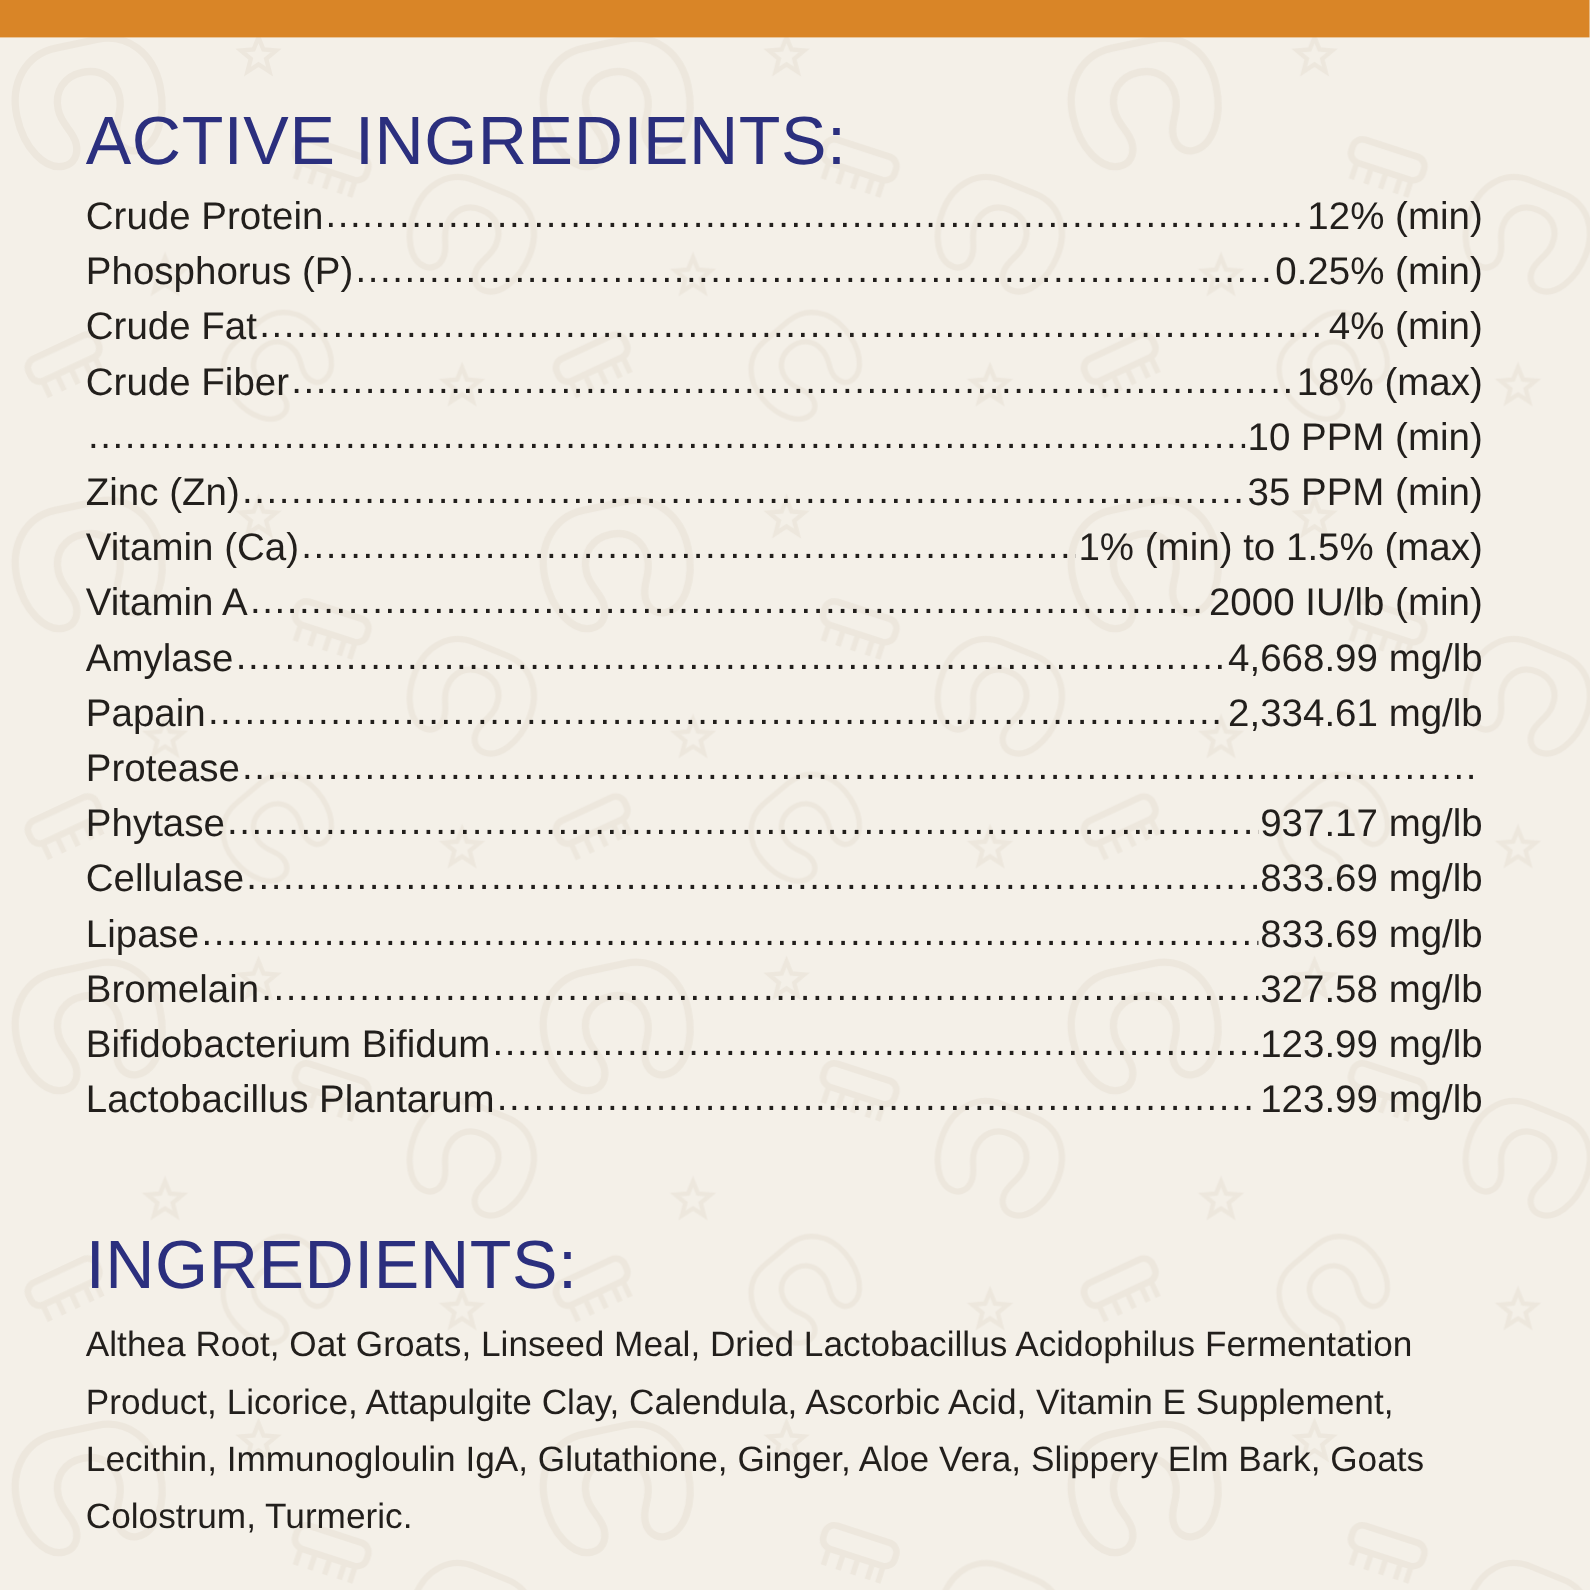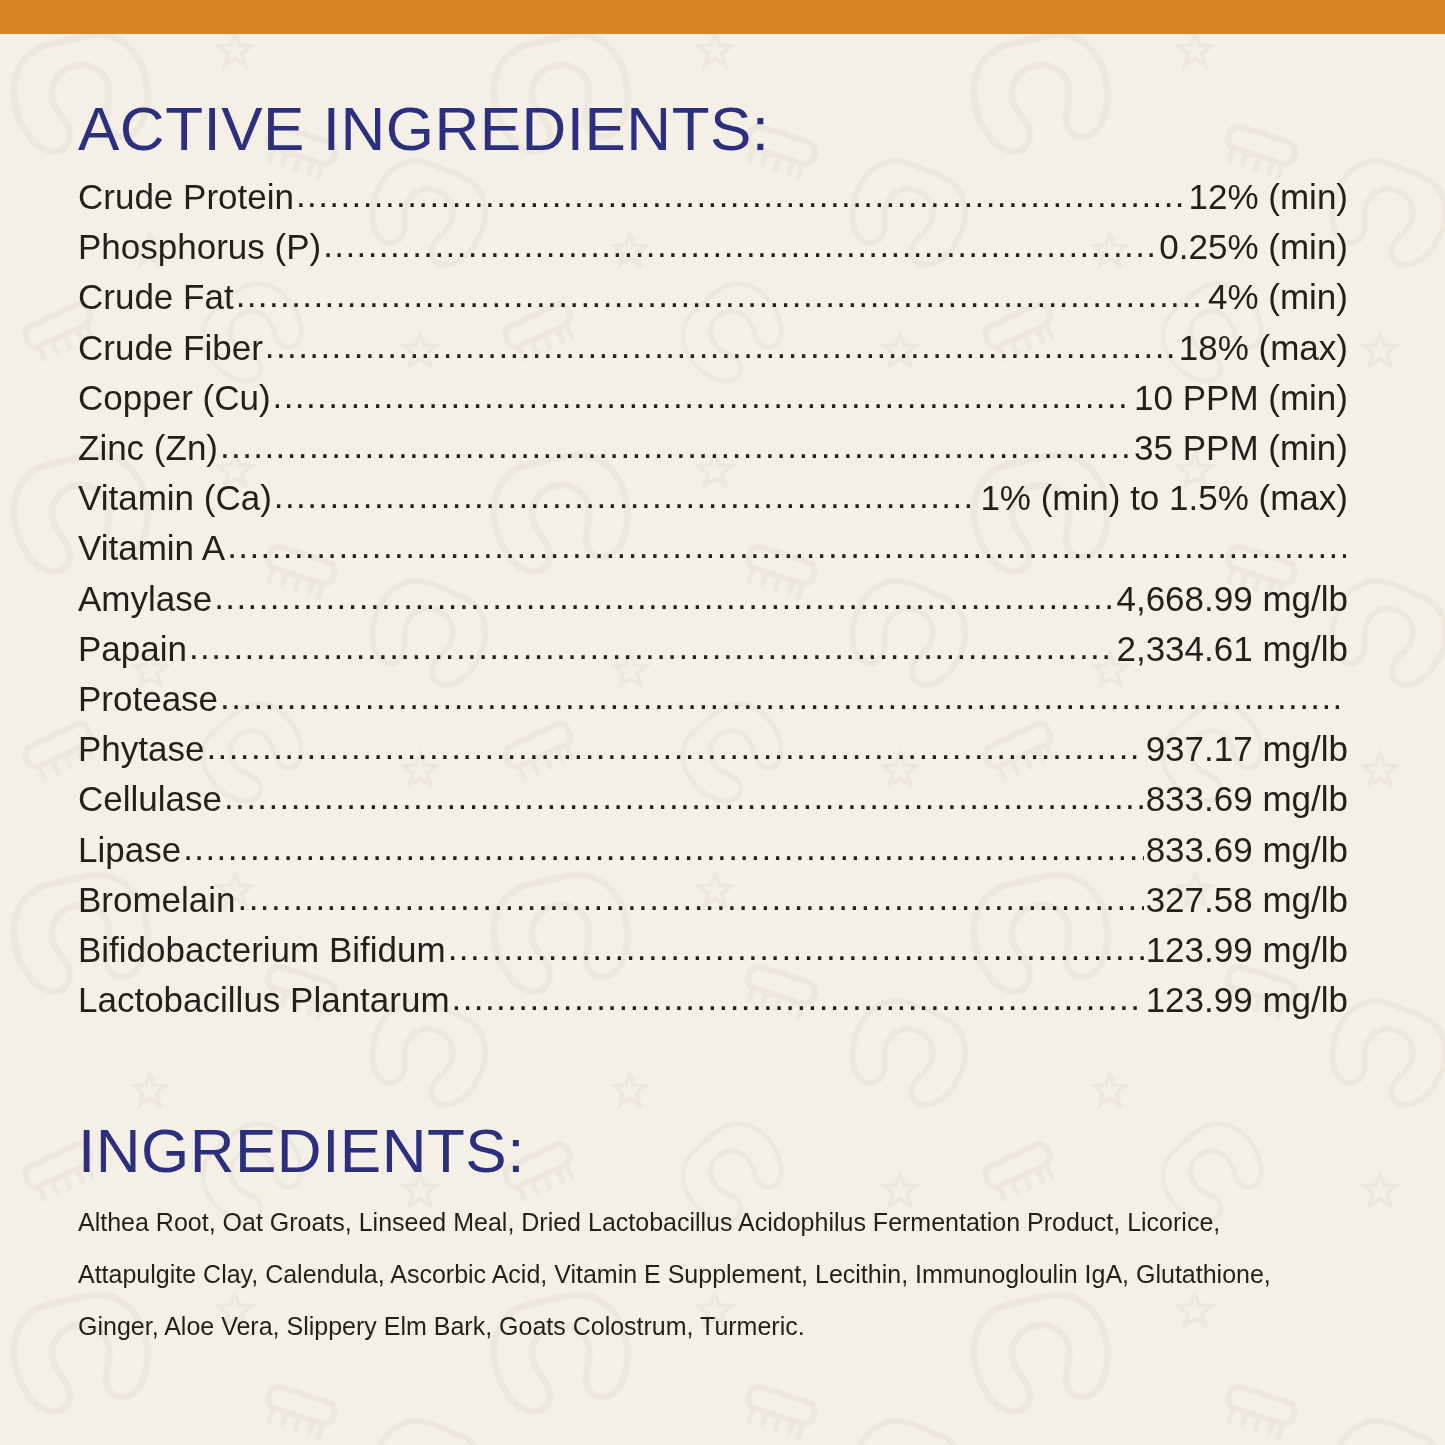--- a/index.html
+++ b/index.html
@@ -100,21 +100,21 @@
   .ing-value {
     flex: 0 0 auto;
     text-align: right;
   }
 
   .ing-body {
     position: absolute;
     left: 78px;
     top: 1196px;
     width: 1238px;
-    font-size: 25px;
+    font-size: 32px;
     line-height: 52px;
     color: #221f1c;
   }
 </style>
 </head>
 <body>
 
 <div class="page">
 
   <svg class="watermark" viewBox="0 0 1445 1445" xmlns="http://www.w3.org/2000/svg" aria-hidden="true">
@@ -178,37 +178,37 @@
           <span class="ing-name">Crude Fat</span>
           <span class="dots">........................................................................................................................................................................................................</span>
           <span class="ing-value">4% (min)</span>
         </div>
         <div class="ing-row">
           <span class="ing-name">Crude Fiber</span>
           <span class="dots">........................................................................................................................................................................................................</span>
           <span class="ing-value">18% (max)</span>
         </div>
         <div class="ing-row">
-          <span class="ing-name">Copper (Cu)</span>
           <span class="dots">........................................................................................................................................................................................................</span>
           <span class="ing-value">10 PPM (min)</span>
         </div>
         <div class="ing-row">
           <span class="ing-name">Zinc (Zn)</span>
           <span class="dots">........................................................................................................................................................................................................</span>
           <span class="ing-value">35 PPM (min)</span>
         </div>
         <div class="ing-row">
           <span class="ing-name">Vitamin (Ca)</span>
           <span class="dots">........................................................................................................................................................................................................</span>
           <span class="ing-value">1% (min) to 1.5% (max)</span>
         </div>
         <div class="ing-row">
           <span class="ing-name">Vitamin A</span>
           <span class="dots">........................................................................................................................................................................................................</span>
+          <span class="ing-value">2000 IU/lb (min)</span>
         </div>
         <div class="ing-row">
           <span class="ing-name">Amylase</span>
           <span class="dots">........................................................................................................................................................................................................</span>
           <span class="ing-value">4,668.99 mg/lb</span>
         </div>
         <div class="ing-row">
           <span class="ing-name">Papain</span>
           <span class="dots">........................................................................................................................................................................................................</span>
           <span class="ing-value">2,334.61 mg/lb</span>

